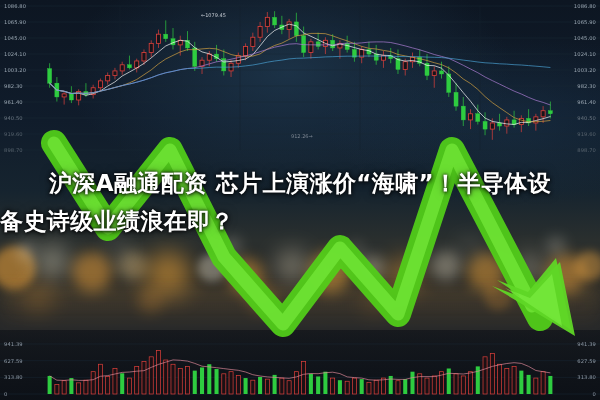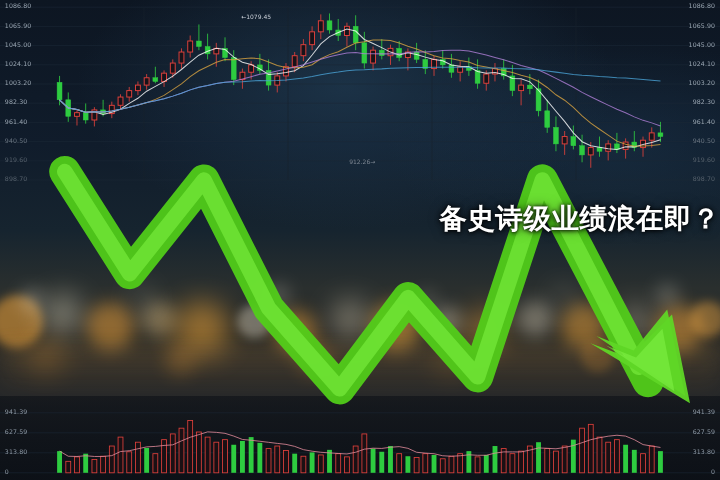--- a/index.html
+++ b/index.html
@@ -117,21 +117,21 @@
     line-height:38px;
     letter-spacing:.4px;
     text-shadow:
       0 0 3px rgba(0,0,0,.85),
       0 1px 4px rgba(0,0,0,.75),
       0 0 10px rgba(0,0,0,.5);
     font-family:"DejaVu Sans","Liberation Sans",sans-serif;
     white-space:nowrap;
   }
   .hl-line{display:block;}
-  .hl-line.l2{text-align:right;}
+  .hl-line.l2{text-align:left;}
 </style>
 </head>
 <body>
 
 <div id="stage">
 
   <div class="bg-base"></div>
   <div class="bg-glow"></div>
 
   <div id="bokeh-layer">
@@ -595,16 +595,17 @@
                L 398 314 L 452 150 L 532 306"></path>
       <g>
         <path class="arrow-head" d="M 497 280 L 571 330 L 556 258 L 528 292 Z"></path>
         <path class="arrow-head" d="M 492 286 L 575 336 L 560 262 L 524 298 Z"></path>
         <path class="arrow-head-hl" d="M 505 288 L 562 326 L 552 274 L 530 298 Z"></path>
       </g>
     </svg>
   </div>
 
   <div class="headline">
+    <span class="hl-line">沪深A融通配资 芯片上演涨价“海啸”！半导体设</span>
     <span class="hl-line l2">备史诗级业绩浪在即？</span>
   </div>
 
 </div>
 
 </body></html>

